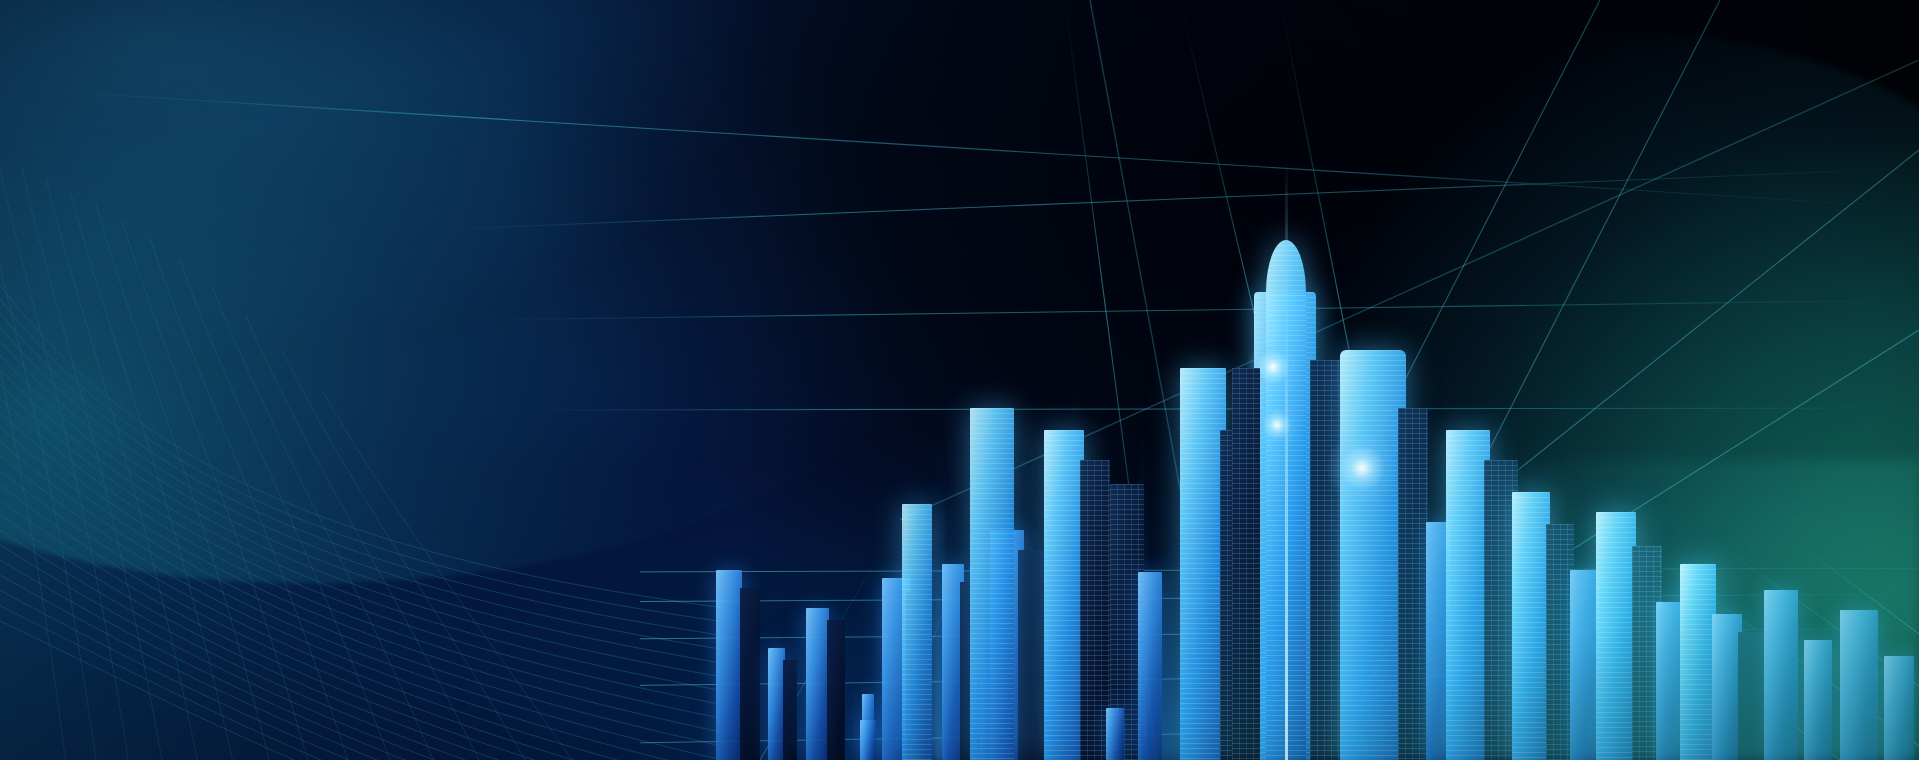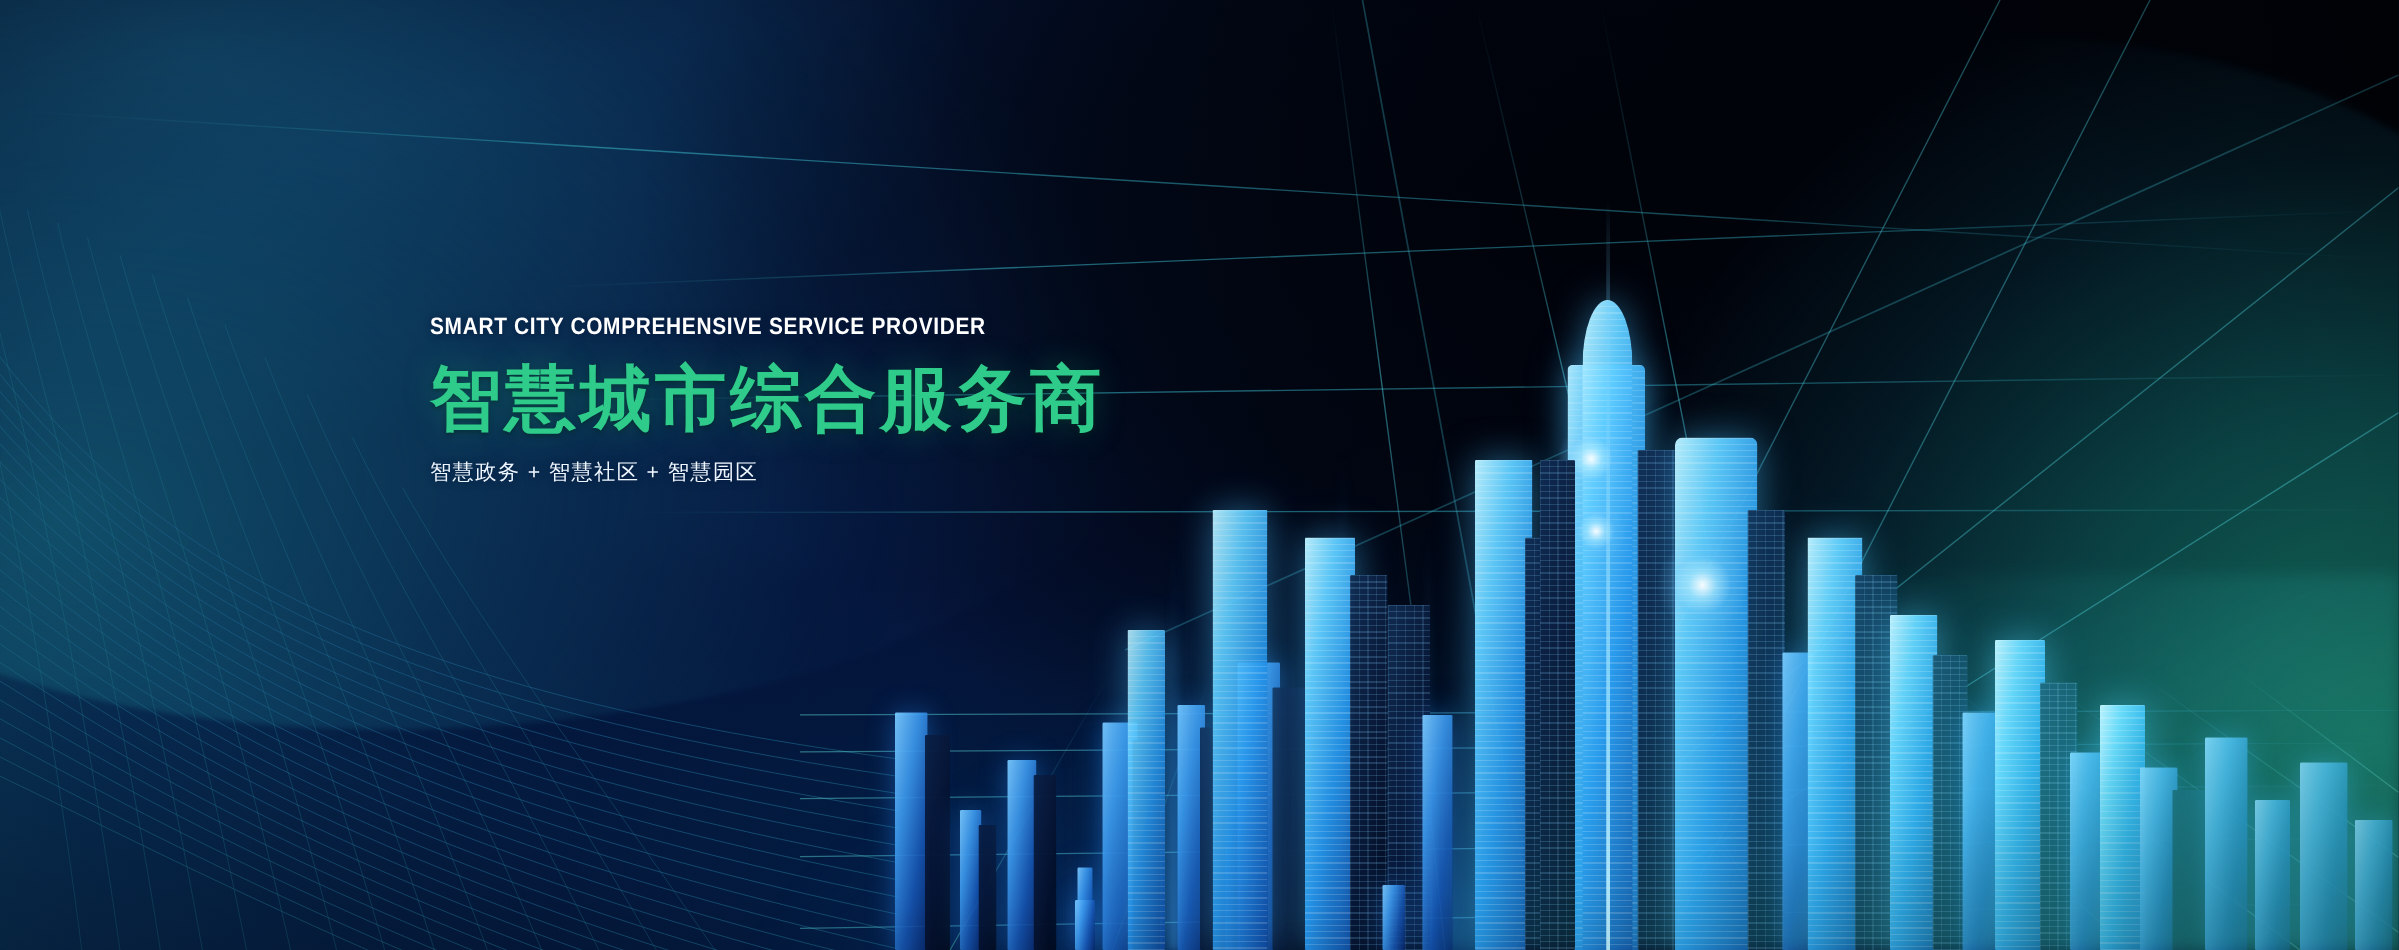--- a/index.html
+++ b/index.html
@@ -379,20 +379,15 @@
     <div class="bld bar" style="left:1200px; width:38px; height:150px;"></div>
     <div class="bld bar" style="left:1244px; width:30px; height:104px;"></div>
 
     <div class="bld bar" style="left:466px; width:18px; height:52px;"></div>
     <div class="bld bar" style="left:220px; width:16px; height:40px;"></div>
   </div>
 
   <div class="green-sweep"></div>
   <div class="green-floor"></div>
 
-  <div class="copy">
-    <div class="eyebrow">SMART CITY COMPREHENSIVE SERVICE PROVIDER</div>
-    <div class="headline">智慧城市综合服务商</div>
-    <div class="subline">智慧政务 + 智慧社区 + 智慧园区</div>
-  </div>
 
   <div class="layer vignette"></div>
 </div>
 
 </body></html>

